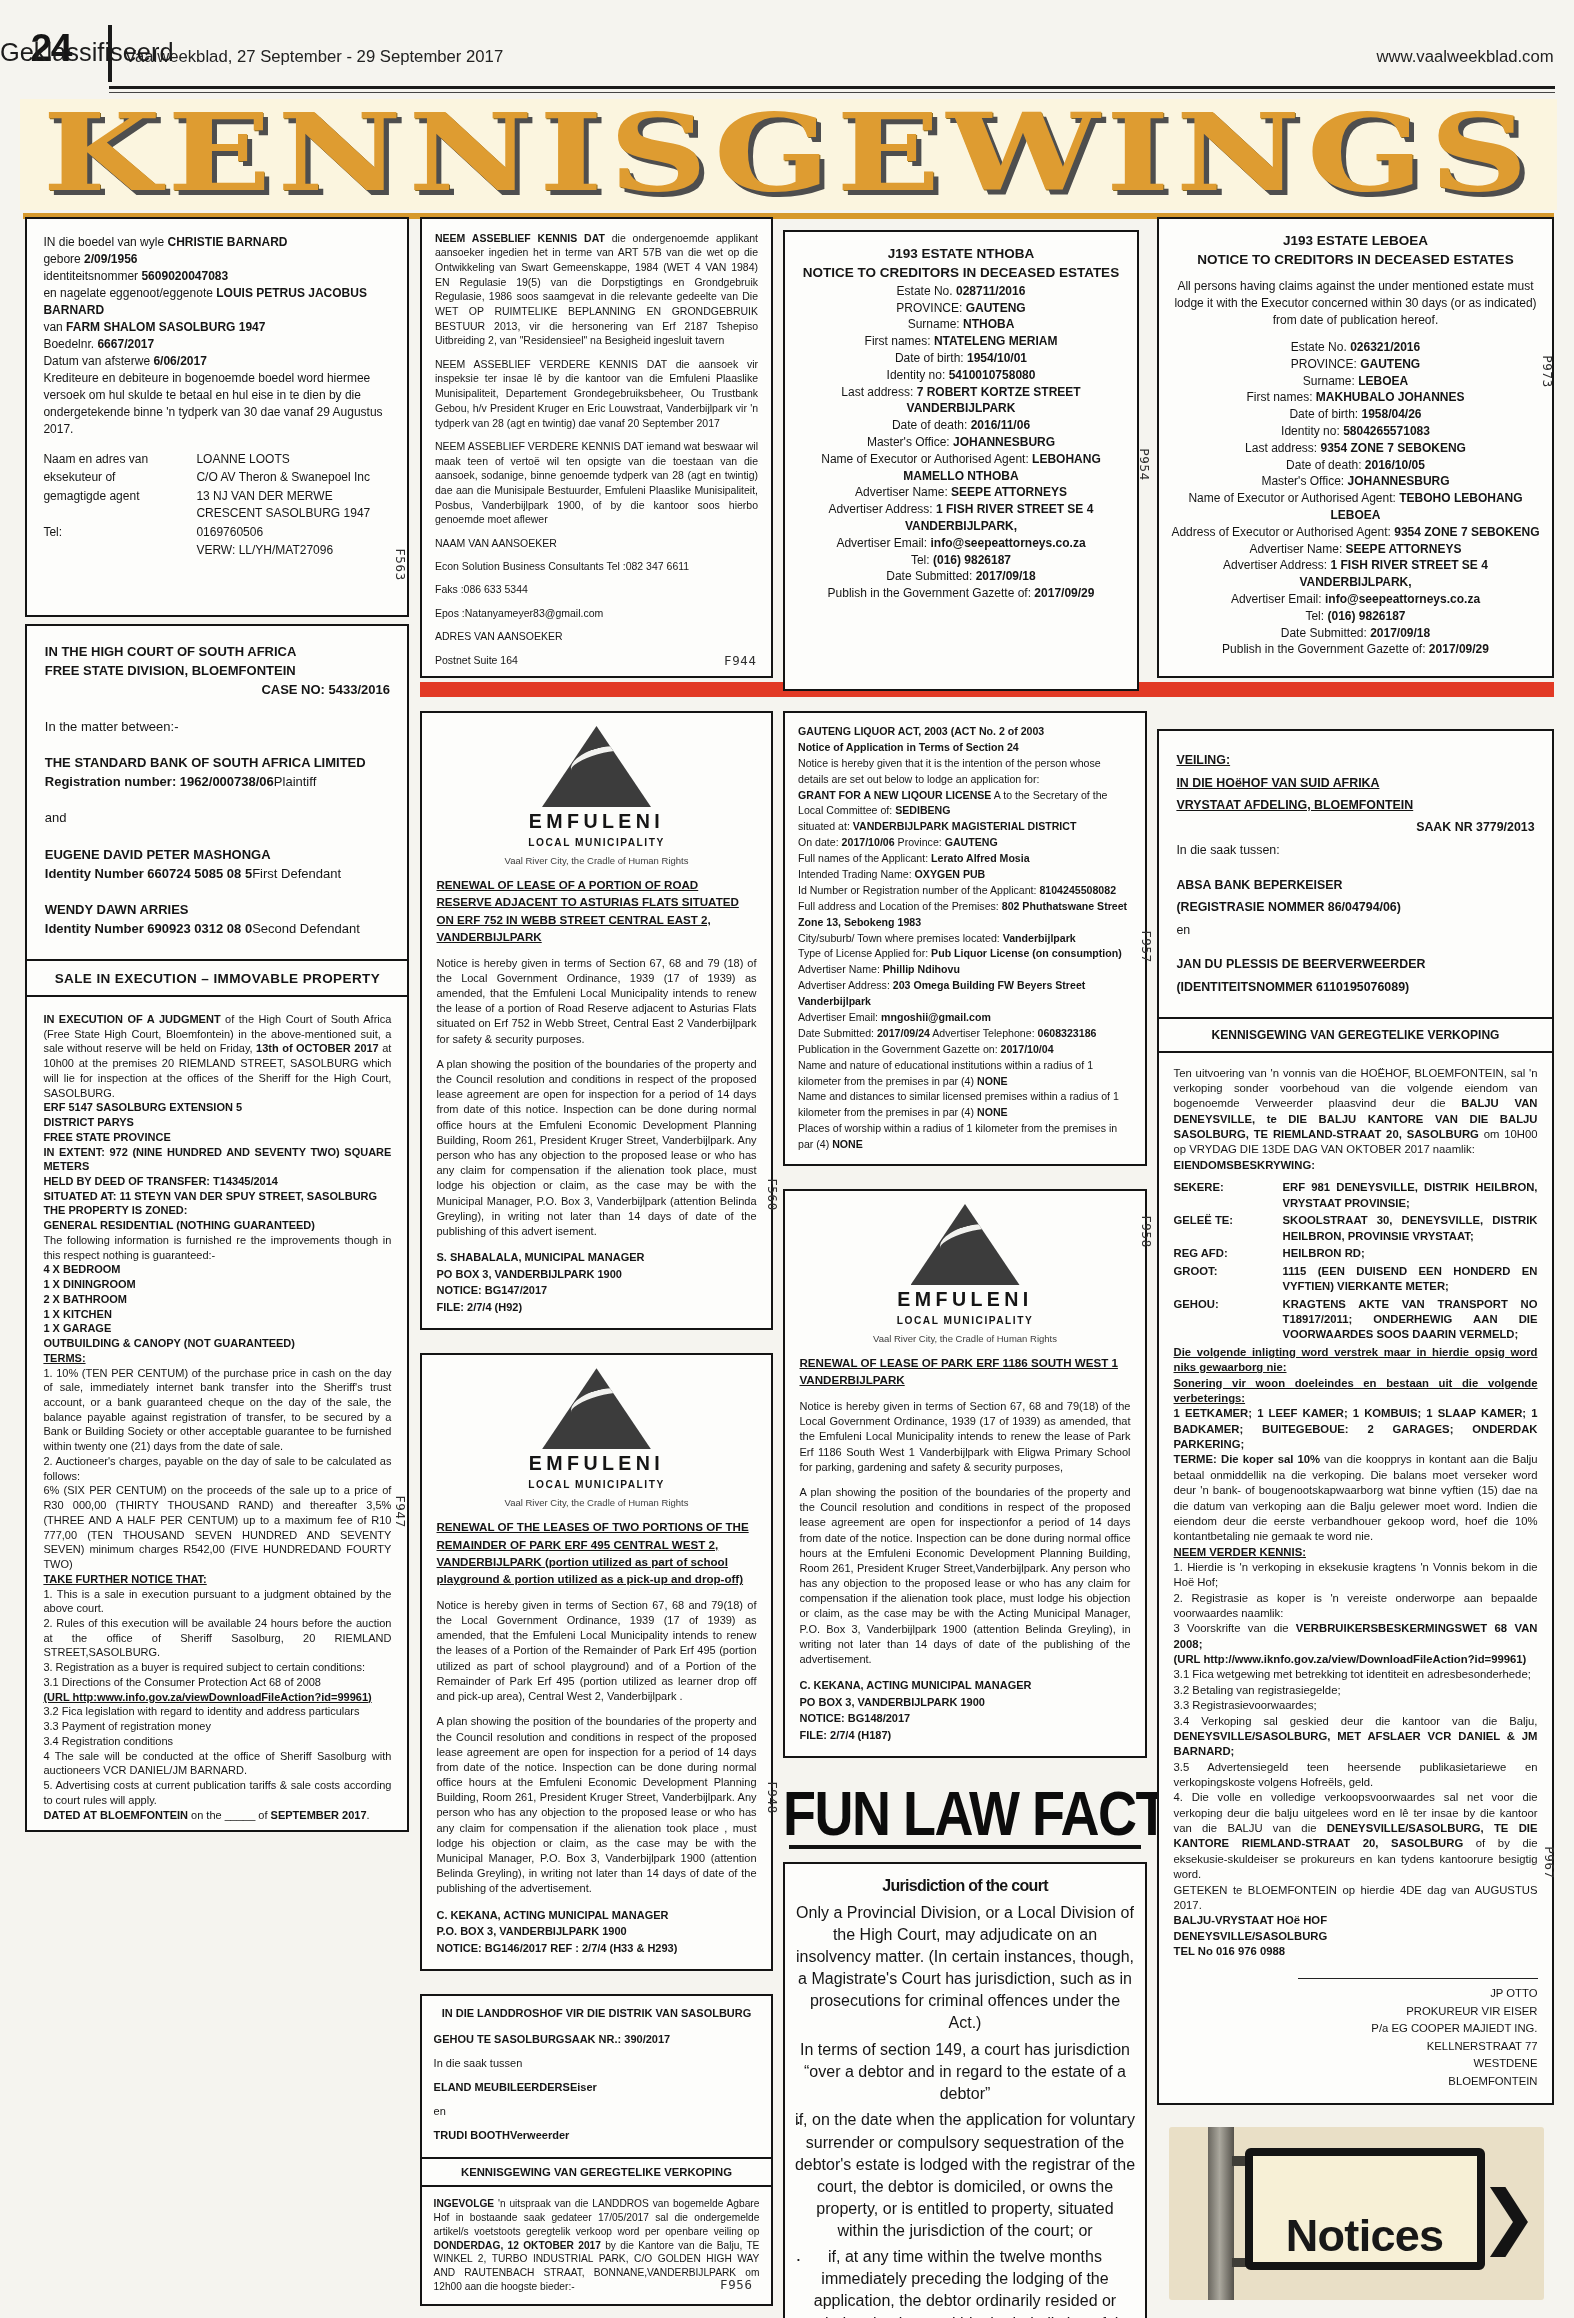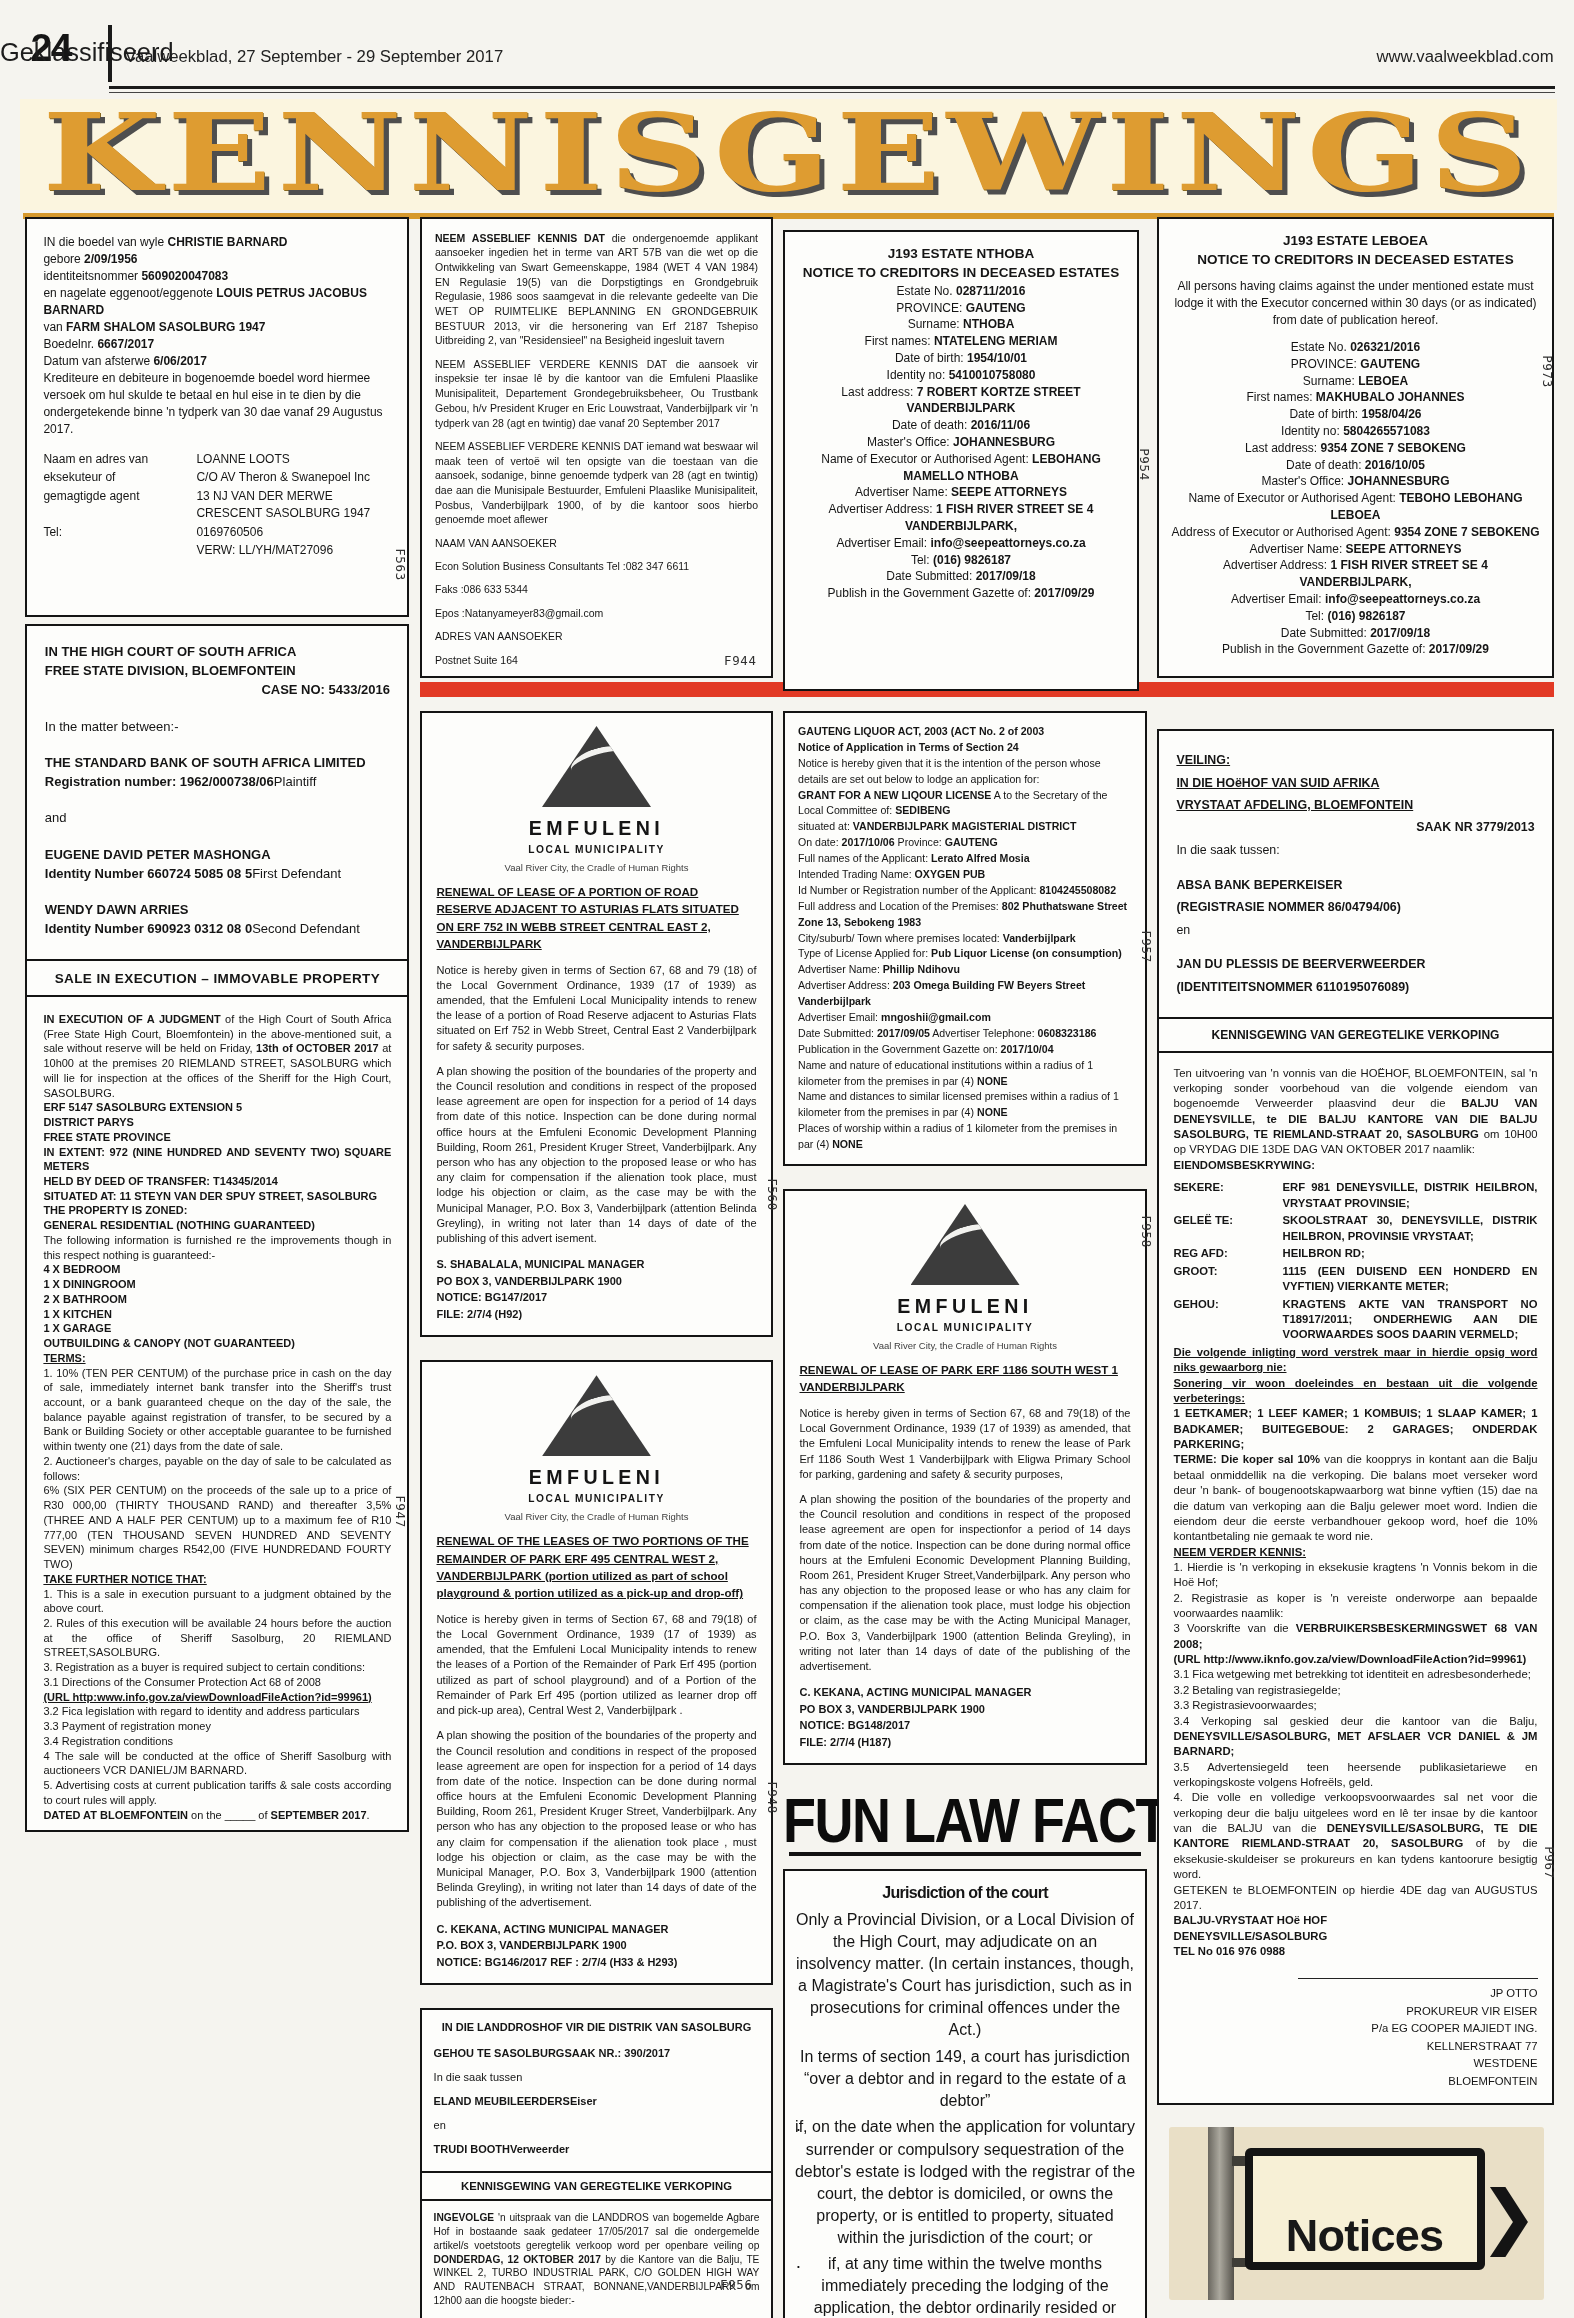--- a/index.html
+++ b/index.html
@@ -59,21 +59,21 @@
   .hc-band{border-bottom:2.9px solid #141414;text-align:center;font-weight:bold;font-size:13.5px;padding:9.5px 4.4px;letter-spacing:0.4px}
   .hc-body{padding:14.5px 16px;font-size:11px;line-height:1.34;text-align:justify}
   .sigblk{margin-top:19px;text-align:right;line-height:1.55}
   .sigrule{border-top:1.5px solid #222;width:240px;margin-left:auto;margin-bottom:5.8px}
 
   
   .emf{padding:13px 14.5px;font-size:11px;line-height:1.38}
   .emf-logo{text-align:center;margin-bottom:8.7px}
   .tri{width:109px;height:81px;margin:0 auto;background:#3c3c3c;clip-path:polygon(50% 0,100% 100%,0 100%);position:relative}
   .swoosh{position:absolute;left:28px;top:22px;width:60px;height:28px;border-top:6.5px solid #f2f2ef;border-radius:50%;transform:rotate(-16deg)}
-  .emf-name{font-weight:bold;font-size:19.6px;letter-spacing:4.4px;margin-top:8px}
+  .emf-name{font-weight:bold;font-size:19.6px;letter-spacing:4.4px;margin-top:1px}
   .emf-sub{font-weight:bold;font-size:10.2px;letter-spacing:1.5px;margin-top:0.7px}
   .emf-tag{font-size:9.5px;color:#3d3d3d;margin-top:4.4px}
   .emf-title{font-weight:bold;text-decoration:underline;font-size:11.6px;margin:5.8px 0 10.2px;line-height:1.5}
   .emf .para{margin-bottom:10.2px;text-align:justify}
   .emf-foot{line-height:1.5}
 
   
   .col2{position:absolute;left:420px;top:711px;width:353px}
   .col3{position:absolute;left:783px;top:711px;width:364px}
   .col4{position:absolute;left:1157px;top:729px;width:397px}
@@ -414,21 +414,21 @@
           <p class="ln"><span class="bb"></span><span>On date: </span><span class="bb">2017/10/06</span><span> Province: </span><span class="bb">GAUTENG</span></p>
           <p class="ln"><span class="bb"></span><span>Full names of the Applicant: </span><span class="bb">Lerato Alfred Mosia</span><span></span><span class="bb"></span></p>
           <p class="ln"><span class="bb"></span><span>Intended Trading Name:  </span><span class="bb">OXYGEN PUB</span><span></span><span class="bb"></span></p>
           <p class="ln"><span class="bb"></span><span>Id Number or Registration number of the Applicant: </span><span class="bb">8104245508082</span><span></span><span class="bb"></span></p>
           <p class="ln"><span class="bb"></span><span>Full address and Location of the Premises: </span><span class="bb">802 Phuthatswane Street Zone 13, Sebokeng 1983</span><span></span><span class="bb"></span></p>
           <p class="ln"><span class="bb"></span><span>City/suburb/ Town where premises located: </span><span class="bb">Vanderbijlpark</span><span></span><span class="bb"></span></p>
           <p class="ln"><span class="bb"></span><span>Type of License Applied for: </span><span class="bb">Pub Liquor License (on consumption)</span><span></span><span class="bb"></span></p>
           <p class="ln"><span class="bb"></span><span>Advertiser Name: </span><span class="bb">Phillip Ndihovu</span><span></span><span class="bb"></span></p>
           <p class="ln"><span class="bb"></span><span>Advertiser Address:  </span><span class="bb">203 Omega Building FW Beyers Street Vanderbijlpark</span><span></span><span class="bb"></span></p>
           <p class="ln"><span class="bb"></span><span>Advertiser Email: </span><span class="bb">mngoshii@gmail.com</span><span></span><span class="bb"></span></p>
-          <p class="ln"><span class="bb"></span><span>Date Submitted: </span><span class="bb">2017/09/05</span><span> Advertiser Telephone: </span><span class="bb">0608323186</span></p>
+          <p class="ln"><span class="bb"></span><span>Date Submitted: </span><span class="bb">2017/09/24</span><span> Advertiser Telephone: </span><span class="bb">0608323186</span></p>
           <p class="ln"><span class="bb"></span><span>Publication in the Government Gazette on: </span><span class="bb">2017/10/04</span><span></span><span class="bb"></span></p>
           <p class="ln"><span class="bb"></span><span>Name and nature of educational institutions within a radius of 1 kilometer from the premises in par (4) </span><span class="bb">NONE</span><span></span><span class="bb"></span></p>
           <p class="ln"><span class="bb"></span><span>Name and distances to similar licensed premises within a radius of 1 kilometer from the premises in par (4) </span><span class="bb">NONE</span><span></span><span class="bb"></span></p>
           <p class="ln"><span class="bb"></span><span>Places of worship within a radius of 1 kilometer from the premises in par (4) </span><span class="bb">NONE</span><span></span><span class="bb"></span></p>
         </div>
     </div>
 
     <div class="box emf mt">
       <div class="emf-logo">
         <div class="tri">

